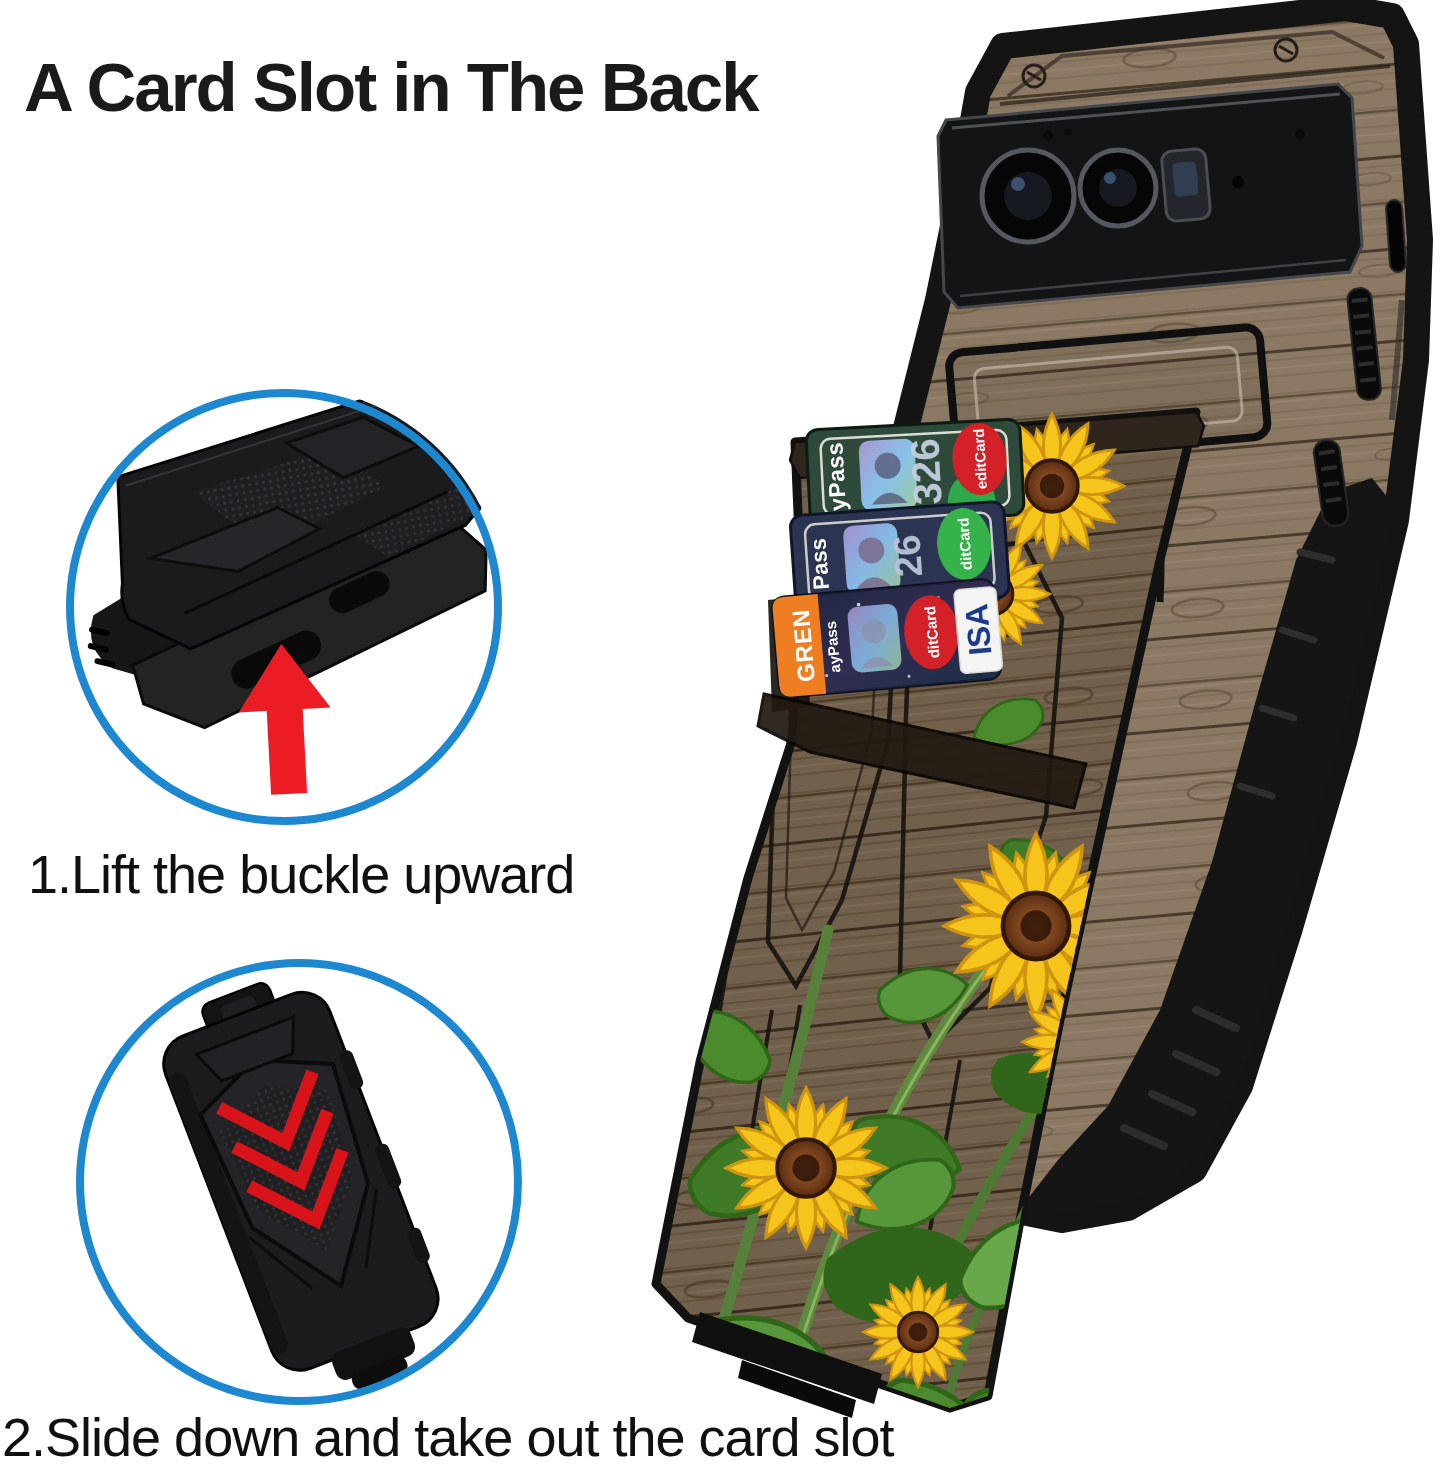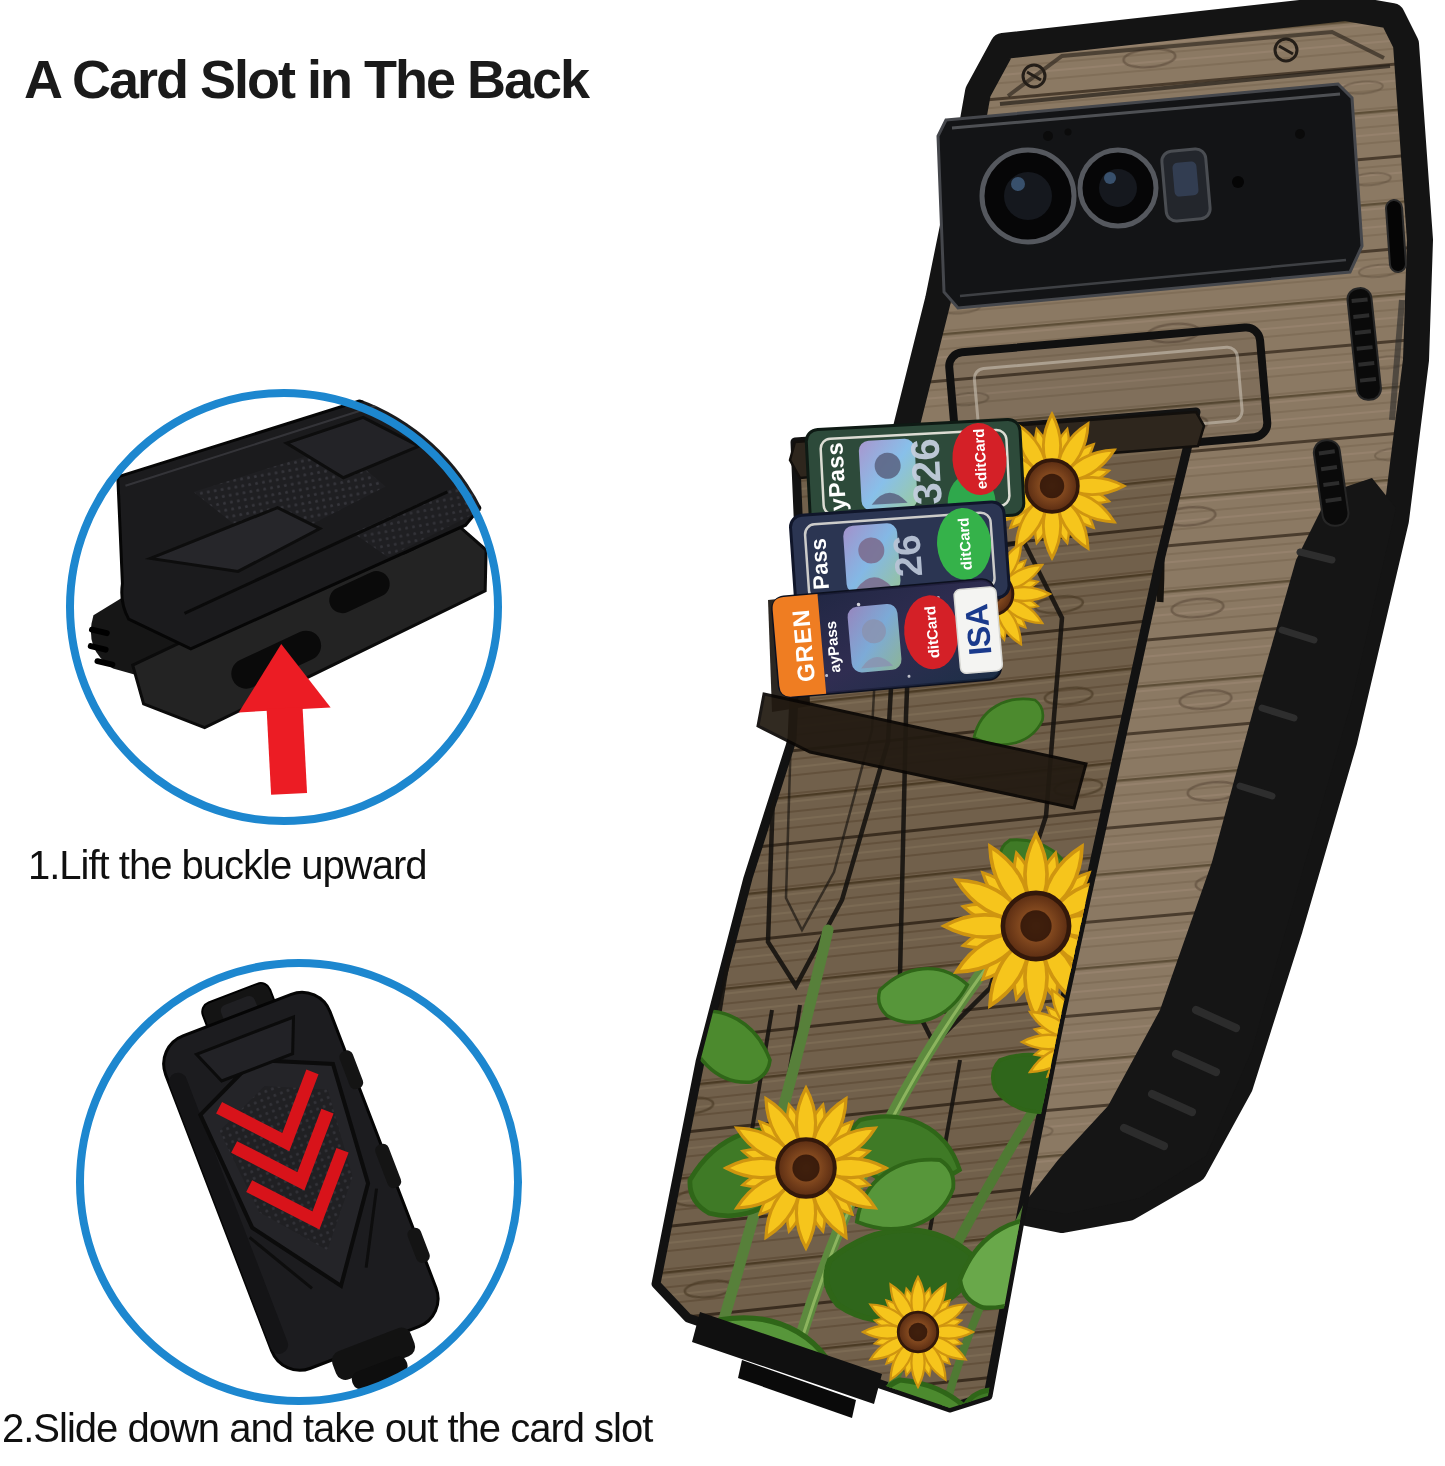--- a/index.html
+++ b/index.html
@@ -1,22 +1,22 @@
 <!DOCTYPE html>
 <html><head>
 <meta charset="utf-8">
 <style>
   html,body{margin:0;padding:0;background:#fff;}
   .canvas{position:relative;width:1445px;height:1466px;background:#ffffff;overflow:hidden;
           font-family:"Liberation Sans",sans-serif;color:#121212;}
-  .title{position:absolute;left:24px;top:48px;font-size:54px;font-weight:700;
+  .title{position:absolute;left:24px;top:48px;font-size:69px;font-weight:700;
          letter-spacing:-2px;color:#1a1a1a;white-space:nowrap;}
   .desc{position:absolute;left:24px;top:146px;font-size:49px;line-height:57px;
         letter-spacing:-1px;color:#141414;white-space:pre-line;}
-  .caption{position:absolute;font-size:40px;letter-spacing:-1px;color:#101010;white-space:nowrap;}
+  .caption{position:absolute;font-size:54px;letter-spacing:-1px;color:#101010;white-space:nowrap;}
   .cap1{left:28px;top:843px;}
   .cap2{left:2px;top:1406px;}
   .inset{position:absolute;border-radius:50%;overflow:hidden;background:#fff;}
   .inset1{left:63px;top:386px;width:442px;height:442px;}
   .inset2{left:73px;top:956px;width:452px;height:452px;}
   .phone{position:absolute;left:0;top:0;}
   svg text{font-family:"Liberation Sans",sans-serif;}
 </style>
 </head>
 <body>

